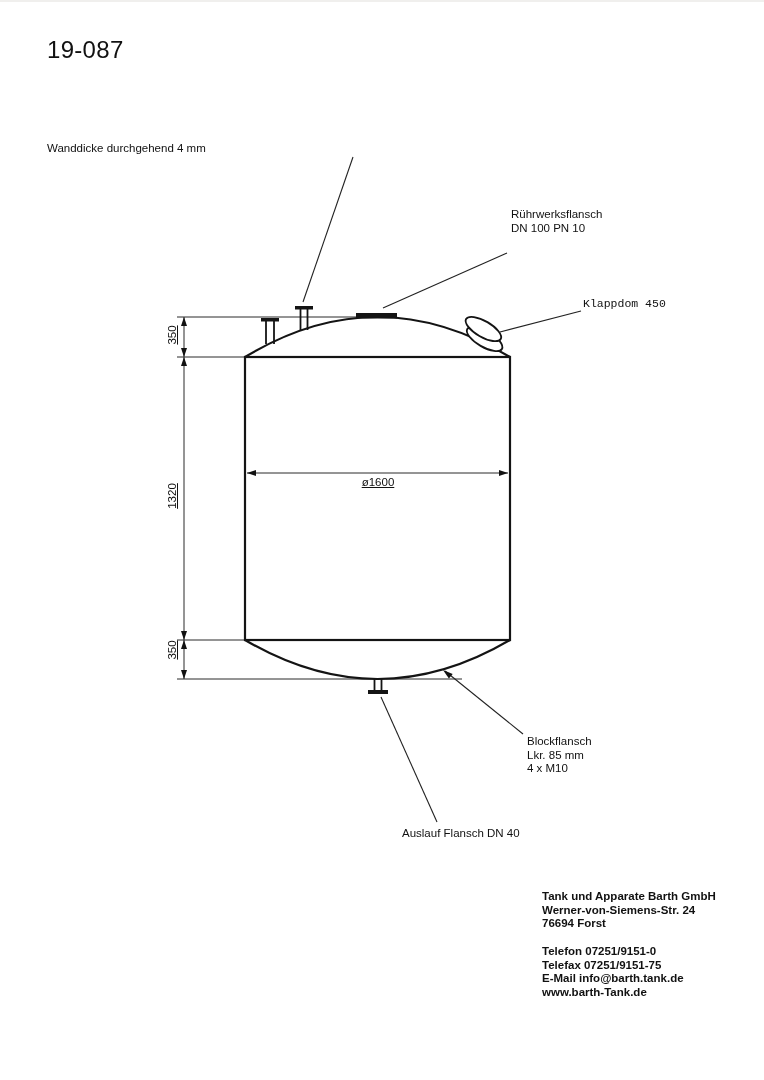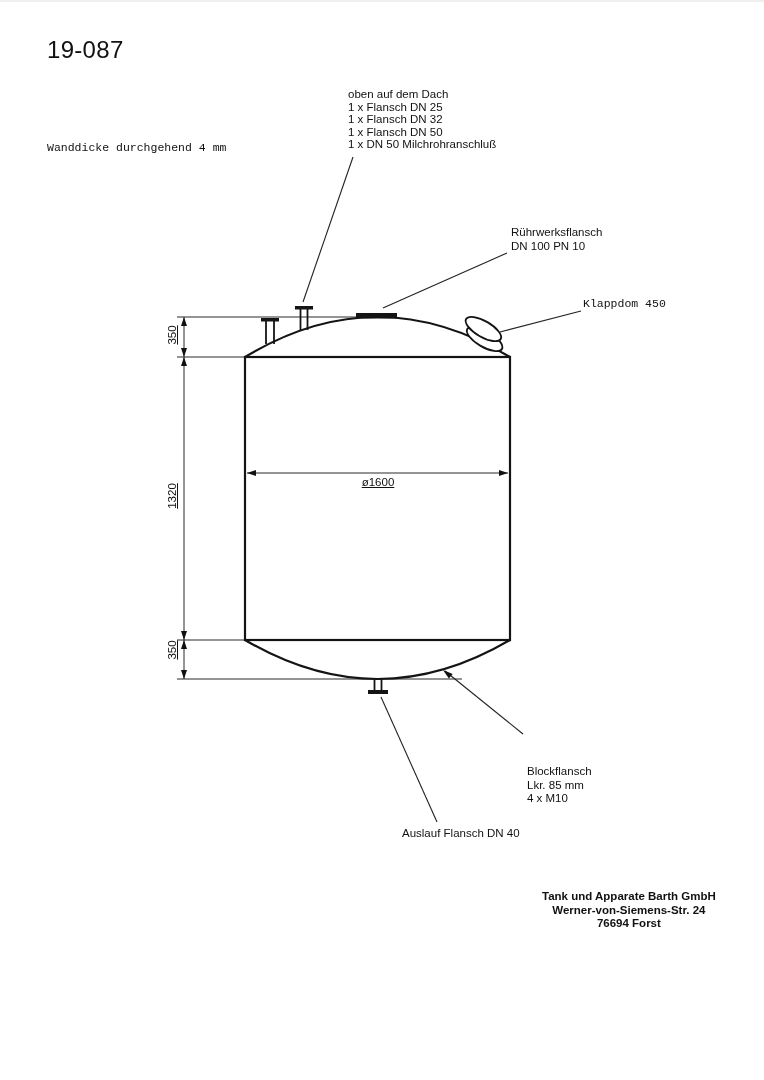--- a/index.html
+++ b/index.html
@@ -8,21 +8,21 @@
     background:#ffffff; overflow:hidden;
     font-family:"Liberation Sans", sans-serif; color:#111111;
   }
   .t { position:absolute; white-space:nowrap; color:#111111; }
   .title { font-size:24px; line-height:24px; letter-spacing:0.3px; }
   .body-txt { font-size:11.5px; line-height:14px; }
   .roof-txt { font-size:11.5px; line-height:12.5px; }
   .callout { font-size:11.5px; line-height:13.5px; }
   .dim-label { font-size:11.5px; line-height:12px; text-decoration:underline; text-align:center; }
   .dim-v { transform:rotate(-90deg); transform-origin:center; }
-  .footer-txt { font-size:11.5px; line-height:13.5px; font-weight:bold;text-align:center; }
+  .footer-txt { font-size:11.5px; line-height:13.5px; font-weight:bold; }
   svg { position:absolute; left:0; top:0; }
   .scan-edge { position:absolute; left:0; top:0; width:764px; height:2px; background:#f0efed; }
 </style>
 </head>
 <body>
 
 <div class="page">
 
   <div class="scan-edge"></div>
 
@@ -87,49 +87,48 @@
     <g>
       <line x1="523" y1="734" x2="445" y2="671" stroke="#222222" stroke-width="1.1"></line>
       <polygon points="443,670 448.9,678.5 452.7,673.9" fill="#111111"></polygon>
     </g>
     <line x1="381" y1="697" x2="437" y2="822" stroke="#222222" stroke-width="1.1"></line>
   </svg>
 
   <div class="t title" style="left:47px; top:38px;">19-087</div>
 
 
-  <div class="t body-txt" style="left:47px; top:141px;font-family:Liberation Mono, monospace;">Wanddicke durchgehend 4 mm</div>
+  <div class="t body-txt" style="left:47px; top:141px;">Wanddicke durchgehend 4 mm</div>
 
-  <div class="t roof-txt" style="left:348px; top:88px;">
-    <div>oben auf dem Dach</div>
-    <div>1 x Flansch DN 25</div>
-    <div>1 x Flansch DN 32</div>
-    <div>1 x Flansch DN 50</div>
-    <div>1 x DN 50 Milchrohranschluß</div>
-  </div>
 
-  <div class="t callout" style="left:511px; top:226px;">
+  <div class="t callout" style="left:511px; top:208px;">
     <div>Rührwerksflansch</div>
     <div>DN 100 PN 10</div>
   </div>
 
   <div class="t callout" style="left:583px; top:297px;font-family:Liberation Mono, monospace;">Klappdom 450</div>
 
-  <div class="t callout" style="left:527px; top:765px;">
+  <div class="t callout" style="left:527px; top:735px;">
     <div>Blockflansch</div>
     <div>Lkr. 85 mm</div>
     <div>4 x M10</div>
   </div>
 
   <div class="t callout" style="left:402px; top:827px;">Auslauf Flansch DN 40</div>
 
   <div class="t dim-label dim-v" style="left:160px; top:329px; width:24px;">350</div>
   <div class="t dim-label dim-v" style="left:158px; top:490px; width:28px;">1320</div>
   <div class="t dim-label dim-v" style="left:160px; top:644px; width:24px;">350</div>
   <div class="t dim-label" style="left:358px; top:476px; width:40px;">ø1600</div>
 
   <div class="t footer-txt" style="left:542px; top:890px;">
     <div>Tank und Apparate Barth GmbH</div>
     <div>Werner-von-Siemens-Str. 24</div>
     <div>76694 Forst</div>
   </div>
+  <div class="t footer-txt" style="left:542px; top:945px;">
+    <div>Telefon 07251/9151-0</div>
+    <div>Telefax 07251/9151-75</div>
+    <div>E-Mail info@barth.tank.de</div>
+    <div>www.barth-Tank.de</div>
+  </div>
 
 </div>
 
 </body></html>

